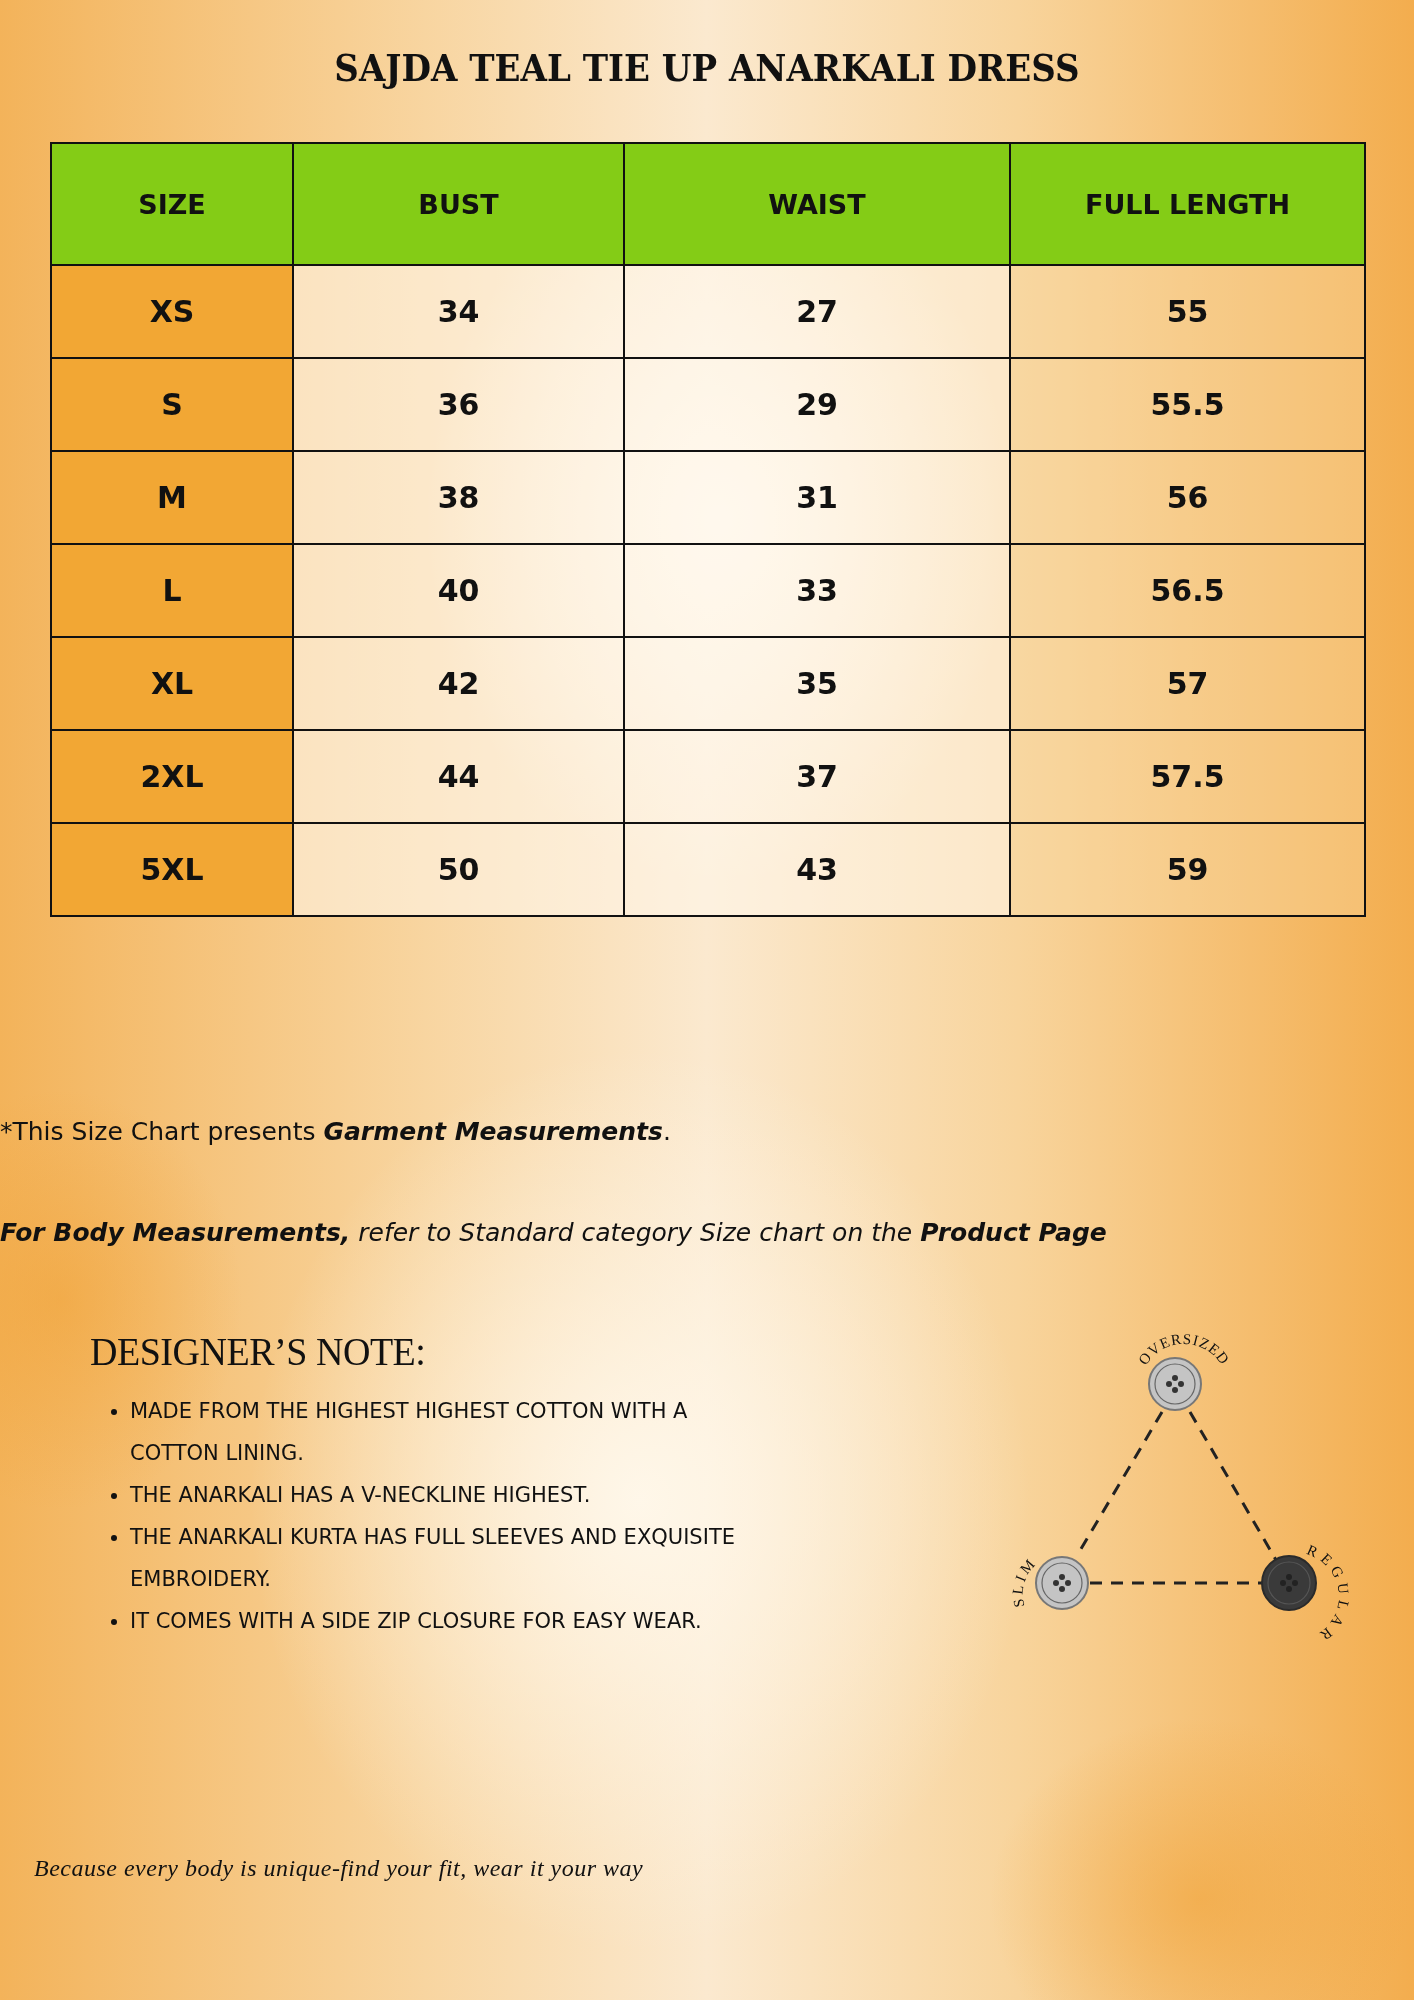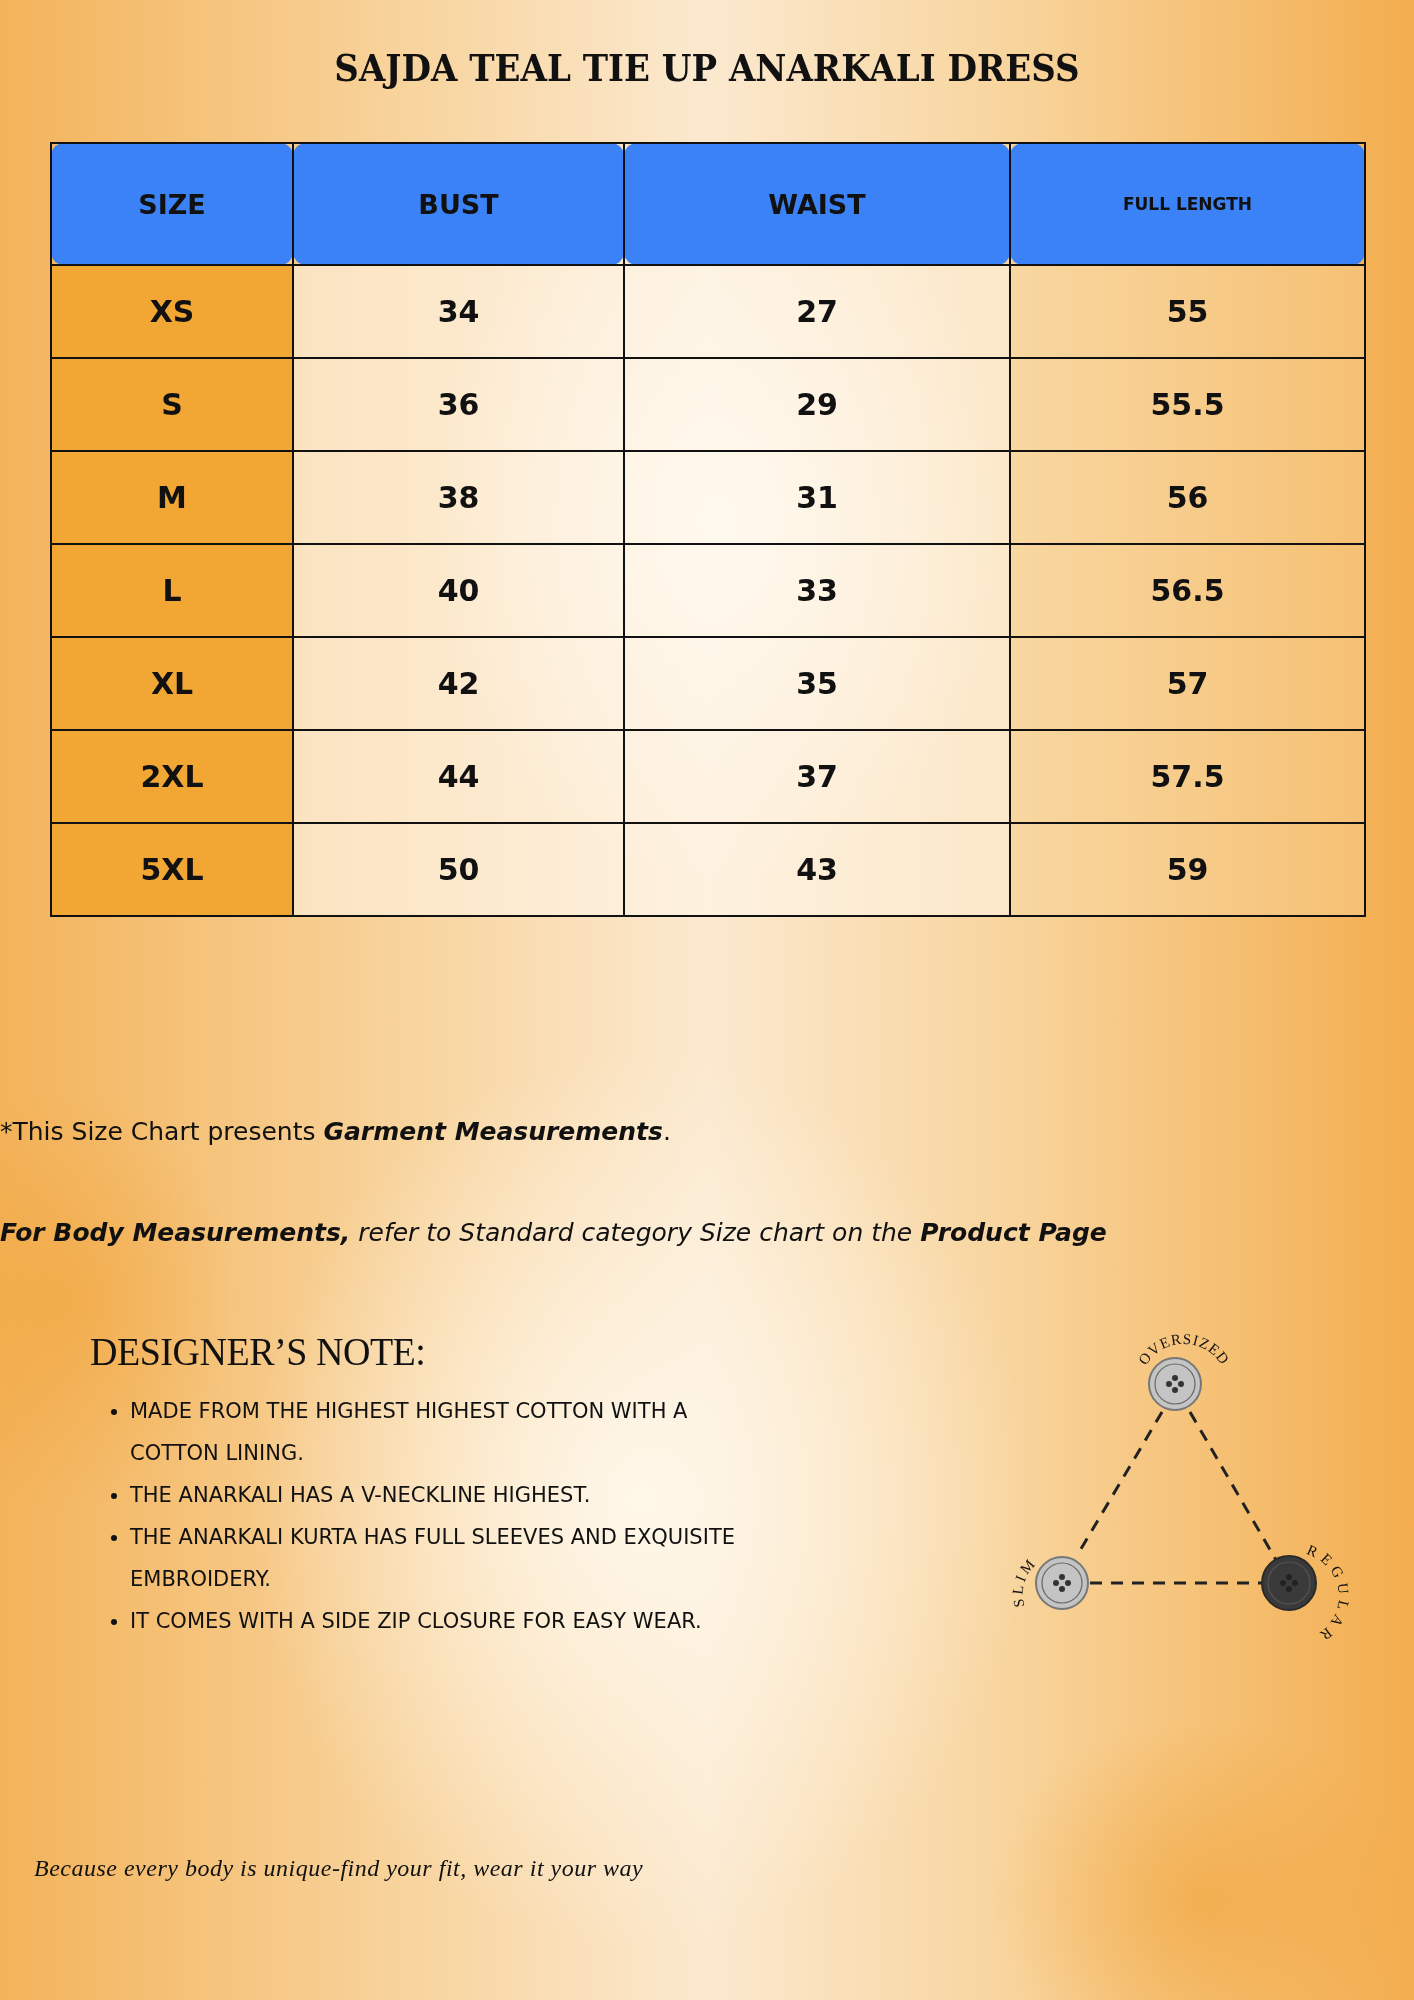--- a/index.html
+++ b/index.html
@@ -19,22 +19,22 @@
       letter-spacing: 0px; transform: scaleX(0.92);
     }
     .size-table {
       position: absolute; left: 50px; top: 142px; width: 1314px;
       border-collapse: collapse; table-layout: fixed;
     }
     .size-table th, .size-table td {
       border: 2px solid #111; text-align: center; font-weight: bold;
       font-family: "DejaVu Sans", sans-serif;
     }
-    .size-table th { background: #3b82f6; height: 118px; font-size: 27px; border-radius: 13px; }
-    .size-table th.fl { font-size: 17px; }
+    .size-table th { background: #84cc16; height: 118px; font-size: 27px; }
+    .size-table th.fl { font-size: 27px; }
     .size-table td { height: 89px; font-size: 30px; background: rgba(255,248,236,0.55); }
     .size-table td.sz { background: #f2a734; }
     .size-table td.c3 { background: rgba(250,220,170,0.35); }
     .note {
       position: absolute; left: 0; width: 1227px; text-align: left;
       font-family: "DejaVu Sans", sans-serif; font-size: 25px;
     }
     .note .b { font-weight: bold; font-style: italic; }
     .note .i { font-style: italic; }
     .designer-title {

